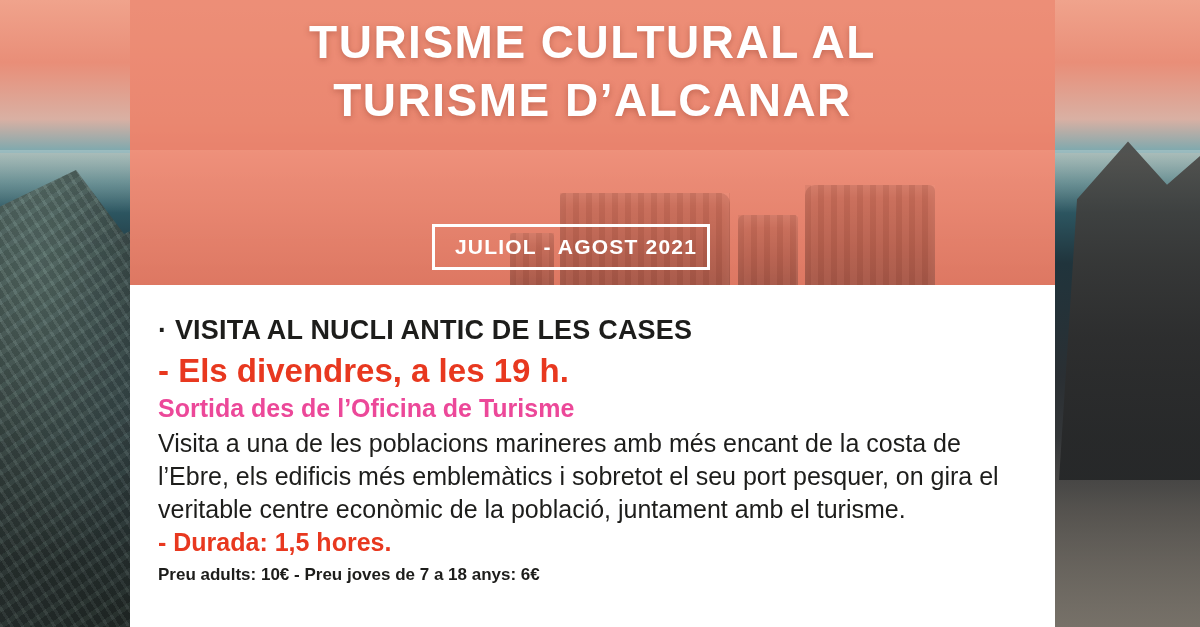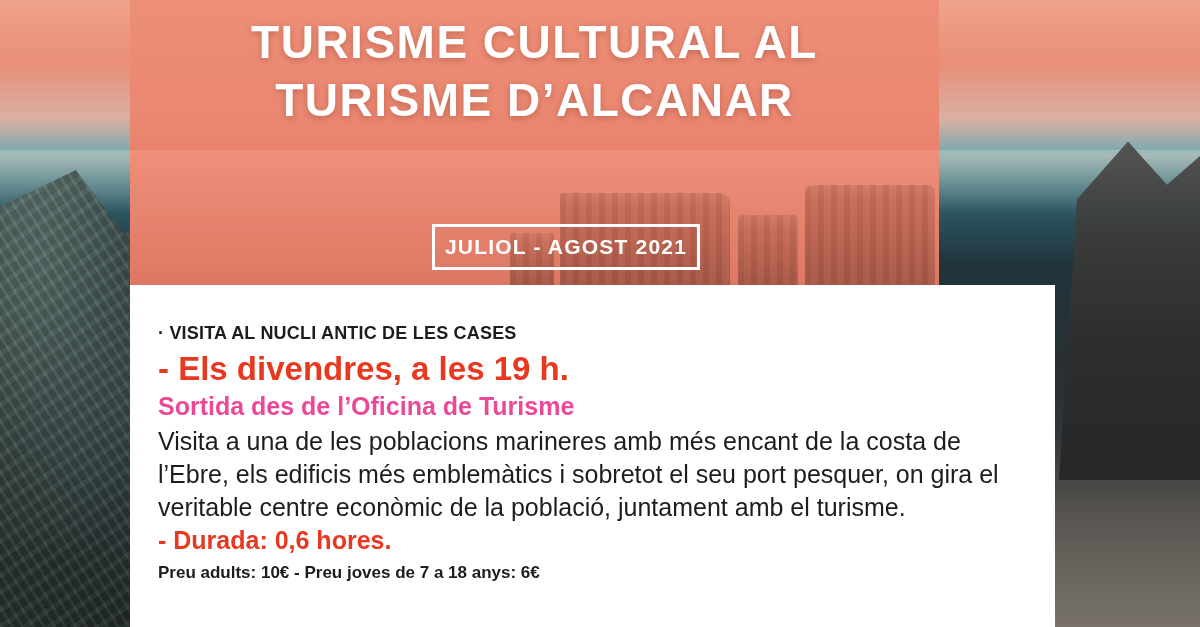--- a/index.html
+++ b/index.html
@@ -92,21 +92,21 @@
     bottom: 0;
     height: 190px;
     background: linear-gradient(180deg, rgba(70,68,64,.0) 0%, rgba(96,92,86,.65) 40%, rgba(120,114,105,.85) 100%);
   }
 
   
   .banner {
     position: absolute;
     left: 130px;
     top: 0;
-    width: 809px;
+    width: 925px;
     height: 285px;
     overflow: hidden;
     background: #e8806b;
   }
   .banner-photo {
     position: absolute;
     inset: 0;
     background:
       linear-gradient(180deg, #f09a82 0%, #ec8d76 42%, #e8806b 58%, #e07a65 100%);
   }
@@ -170,40 +170,41 @@
     width: 262px;
     height: 40px;
     border: 3px solid #ffffff;
     color: #ffffff;
     font-weight: bold;
     font-size: 21px;
     letter-spacing: 1.2px;
     display: flex;
     align-items: center;
     justify-content: center;
+    padding-left: 10px;
   }
 
   
   .card {
     position: absolute;
     left: 130px;
     top: 285px;
     width: 925px;
     height: 342px;
     background: #ffffff;
     padding: 30px 28px 0 28px;
     box-sizing: border-box;
   }
 
   .act-title {
-    font-size: 18px;
+    font-size: 27px;
     font-weight: bold;
     color: #1d1d1b;
     letter-spacing: .2px;
-    margin: 8px 0 6px 0;
+    margin: 0 0 6px 0;
   }
   .act-when {
     font-size: 33px;
     font-weight: bold;
     color: #e8381f;
     margin: 0 0 4px 0;
   }
   .act-place {
     font-size: 25px;
     font-weight: bold;
@@ -260,18 +261,18 @@
 
     <div class="date-box">JULIOL - AGOST 2021</div>
   </div>
 
   <div class="card">
     <p class="act-title">· VISITA AL NUCLI ANTIC DE LES CASES</p>
     <p class="act-when">- Els divendres, a les 19 h.</p>
     <p class="act-place">Sortida des de l’Oficina de Turisme</p>
     <p class="act-desc">
       <span>Visita a una de les poblacions marineres amb més encant de la costa de l’Ebre, els edificis més emblemàtics i sobretot el seu port pesquer, on gira el veritable centre econòmic de la població, juntament amb el turisme.</span>
-      <span class="dur">- Durada: 0,6 hores.</span>
+      <span class="dur">- Durada: 1,5 hores.</span>
     </p>
     <p class="act-price">Preu adults: 10€ - Preu joves de 7 a 18 anys: 6€</p>
   </div>
 
 </div>
 
 </body></html>

